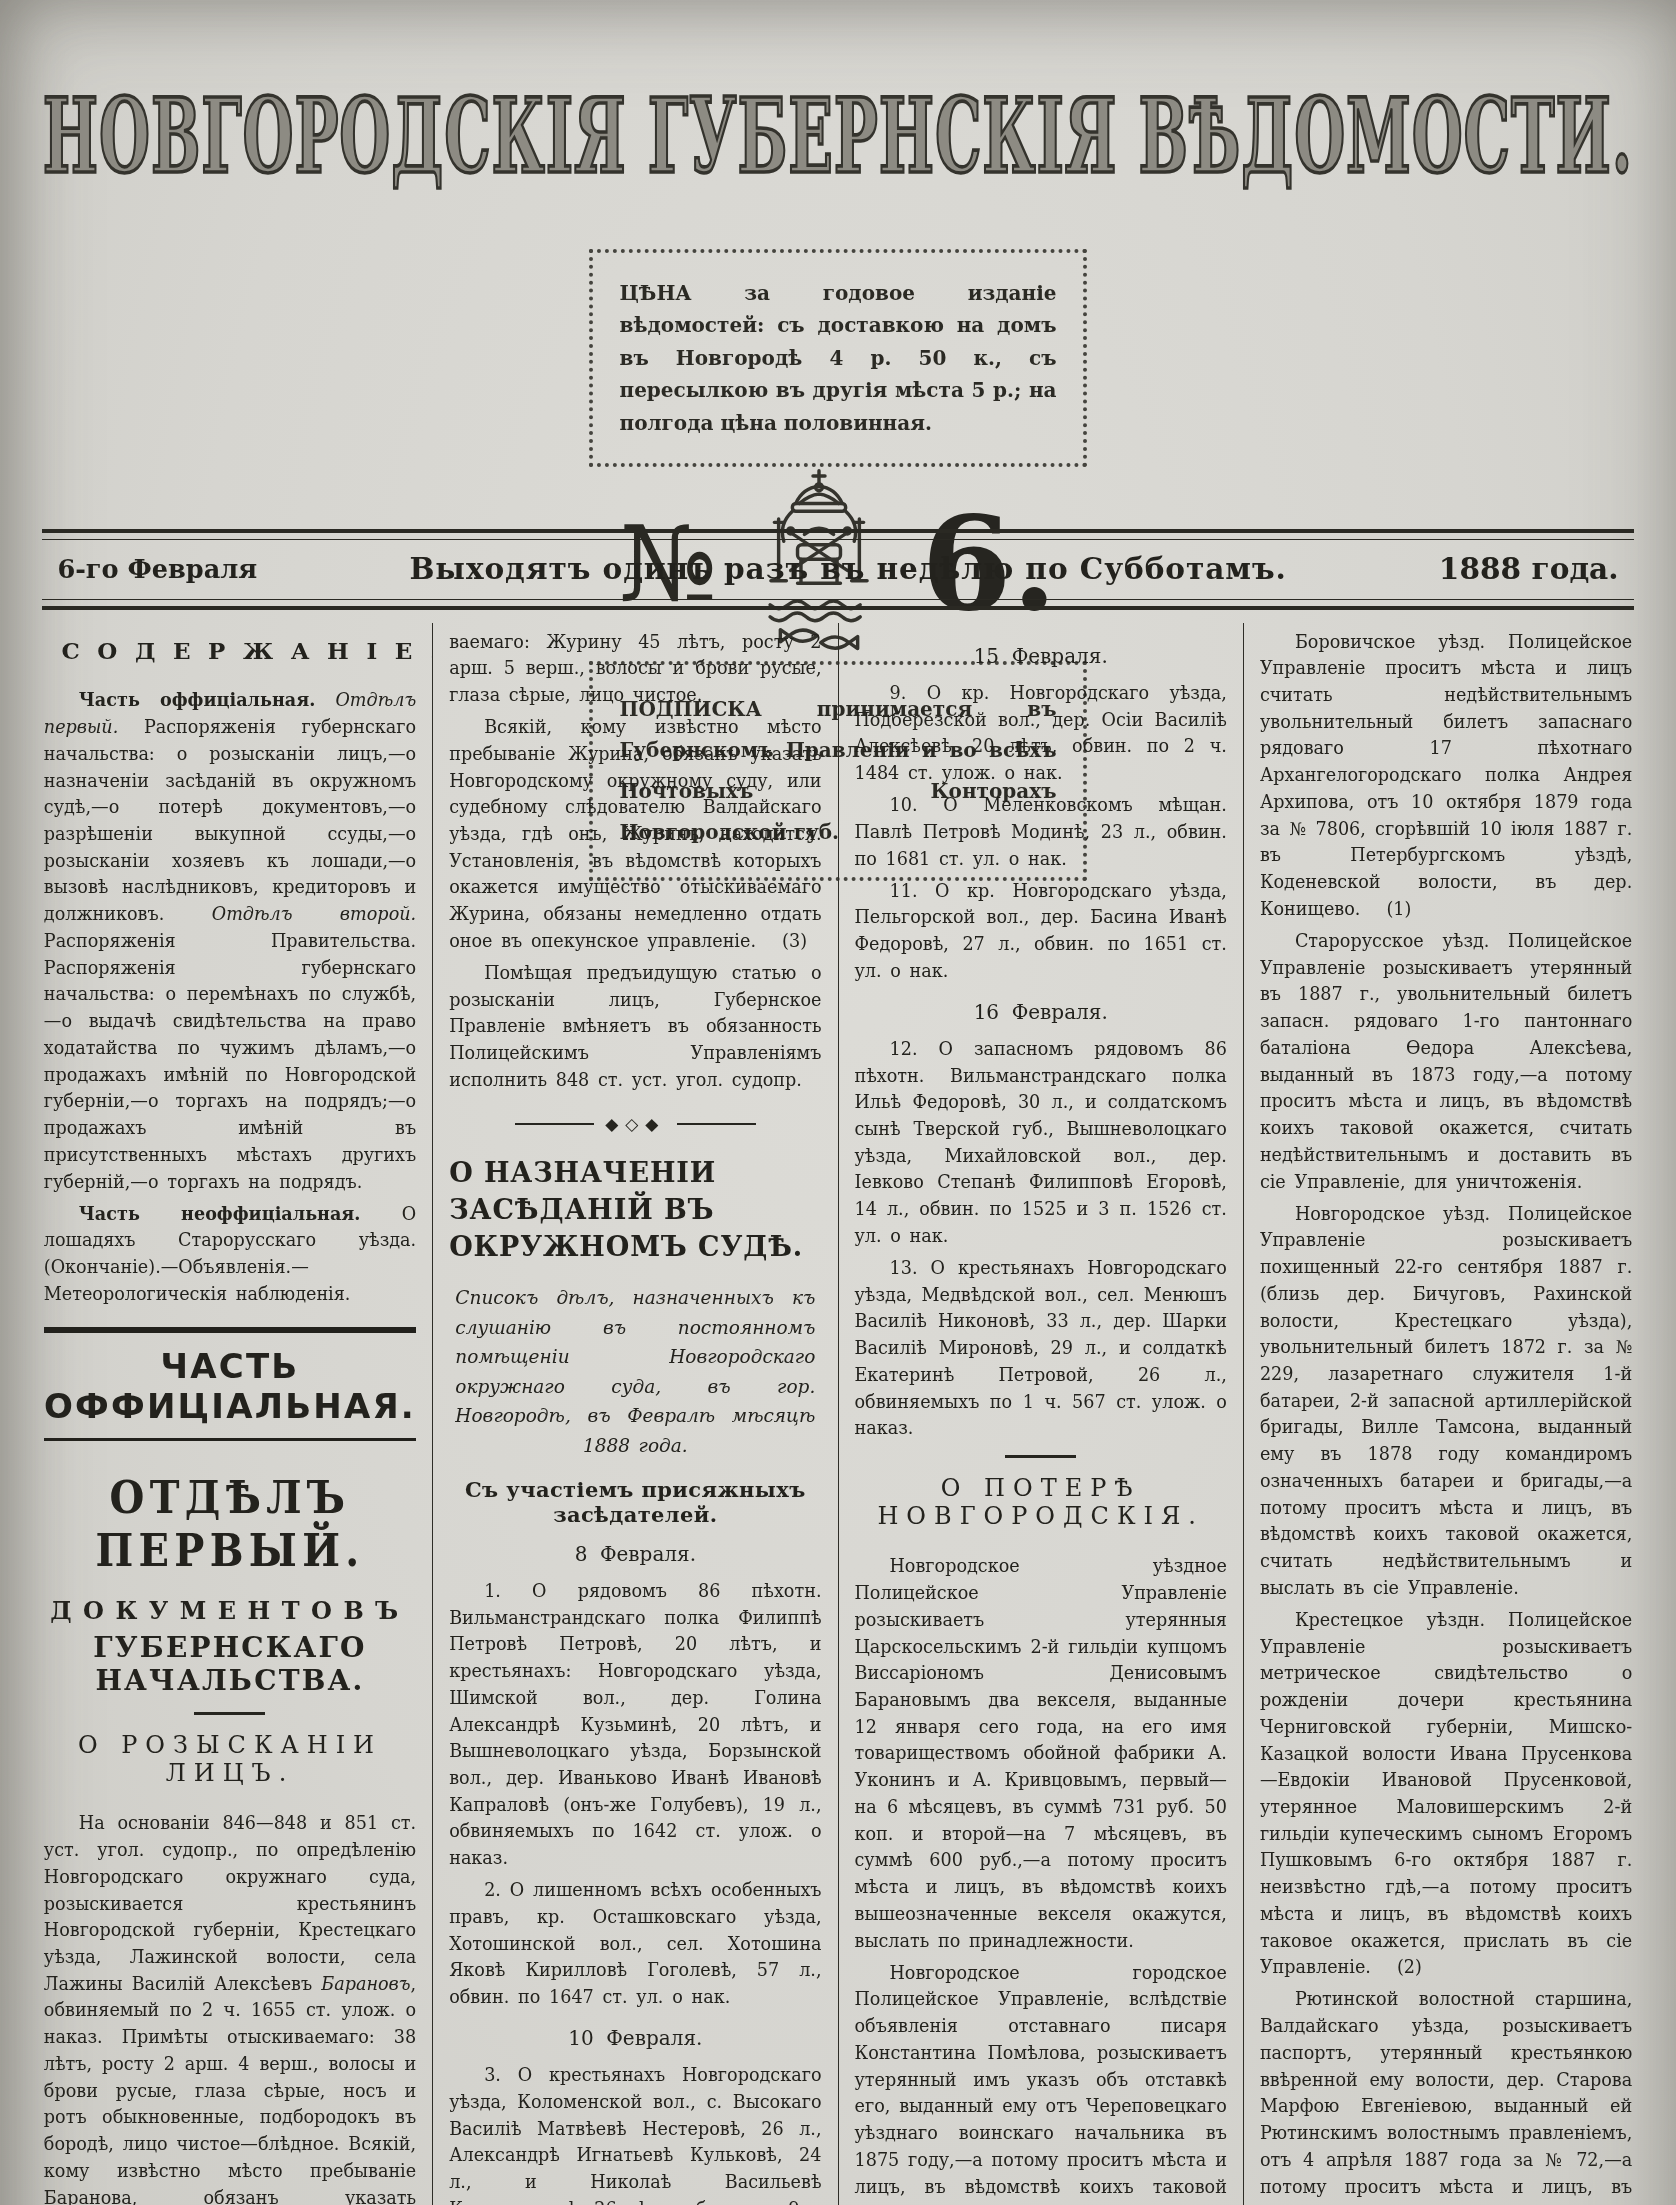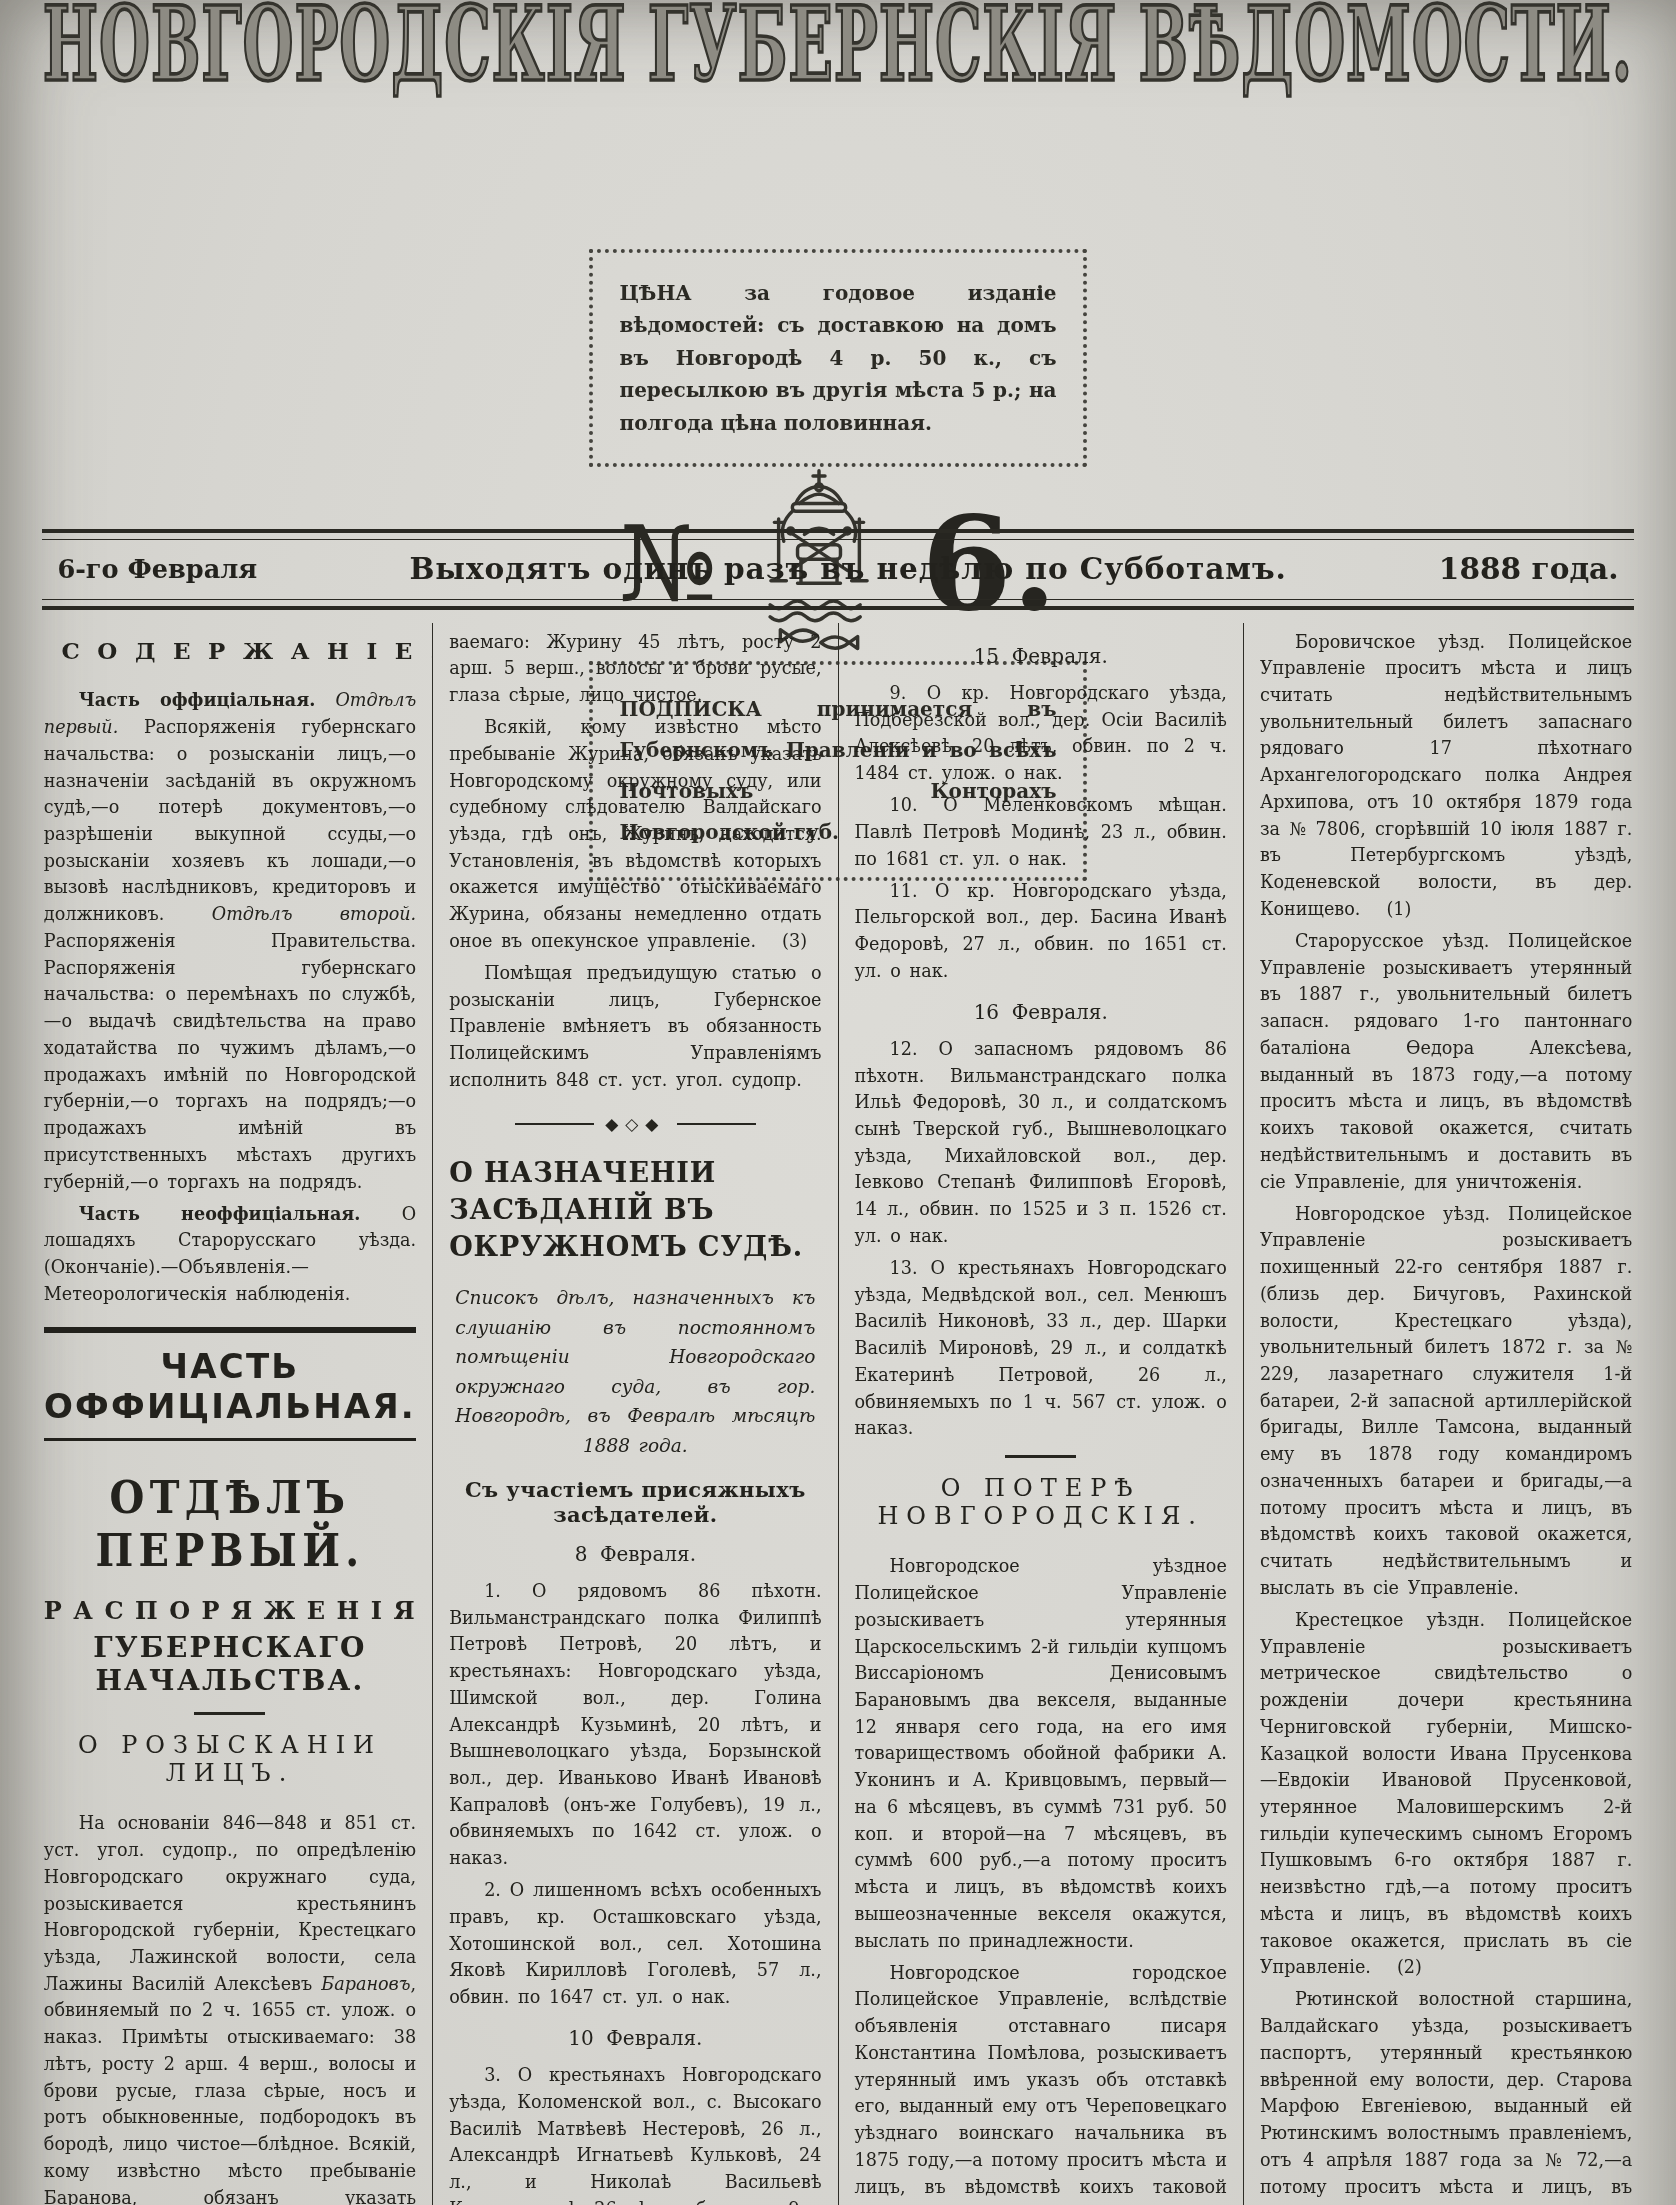--- a/index.html
+++ b/index.html
@@ -5,21 +5,21 @@
   html,body{margin:0;padding:0;background:#b9b8b2;}
   .page{
     width:1676px;height:2448px;box-sizing:border-box;position:relative;
     padding:49px 42px 31px;display:flex;flex-direction:column;
     font-family:"DejaVu Serif",serif;color:#23221d;
     background:radial-gradient(ellipse at 50% 35%, #dddcd7 0%, #d6d5d0 55%, #cbcac4 100%);
     box-shadow:inset 0 0 97px rgba(70,68,60,.38), inset 17.6px 0 53px rgba(70,68,60,.25);
     overflow:hidden;
   }
   
-  .masthead-wrap{height:176px;display:flex;justify-content:center;}
+  .masthead-wrap{height:176px;display:flex;align-items:center;justify-content:center;}
   .masthead{
     margin:0;font-family:"DejaVu Serif",serif;font-weight:700;font-size:63px;
     letter-spacing:0.9px;white-space:nowrap;line-height:1;
     transform:scale(.93,1.62);transform-origin:center;
     color:#8d8b83;-webkit-text-stroke:2.2px #34332d;
   }
   
   .header-row{display:flex;justify-content:space-between;align-items:center;margin-top:24px;height:265px;flex-direction:column;}
   .ornate-box{
     width:498px;box-sizing:border-box;border:4.9px dotted #45443e;
@@ -116,21 +116,21 @@
 
   <main class="columns">
     <div class="column">
         <div class="contents-heading">СОДЕРЖАНІЕ.</div>
         <p class="para"><span class="run-b ">Часть оффиціальная. </span><span class="run-i">Отдѣлъ первый. </span><span class="">Распоряженія губернскаго начальства: о розысканіи лицъ,—о назначеніи засѣданій въ окружномъ судѣ,—о потерѣ документовъ,—о разрѣшеніи выкупной ссуды,—о розысканіи хозяевъ къ лошади,—о вызовѣ наслѣдниковъ, кредиторовъ и должниковъ. </span><span class="run-i">Отдѣлъ второй. </span><span class="">Распоряженія Правительства. Распоряженія губернскаго начальства: о перемѣнахъ по службѣ,—о выдачѣ свидѣтельства на право ходатайства по чужимъ дѣламъ,—о продажахъ имѣній по Новгородской губерніи,—о торгахъ на подрядъ;—о продажахъ имѣній въ присутственныхъ мѣстахъ другихъ губерній,—о торгахъ на подрядъ.</span></p>
         <p class="para"><span class="run-b ">Часть неоффиціальная. </span><span class="">О лошадяхъ Старорусскаго уѣзда. (Окончаніе).—Объявленія.—Метеорологическія наблюденія.</span></p>
         <div class="rule-heavy"></div>
         <div class="official-heading">ЧАСТЬ ОФФИЦІАЛЬНАЯ.</div>
         <div class="rule-mid"></div>
         <div class="otdel-heading">ОТДѢЛЪ ПЕРВЫЙ.</div>
-        <div class="rasp-heading1">РАСПОРЯЖЕНІЯ</div>
+        <div class="rasp-heading1">ДОКУМЕНТОВЪ</div>
         <div class="rasp-heading2">ГУБЕРНСКАГО НАЧАЛЬСТВА.</div>
         <div class="divider-short"></div>
         <div class="subsection-heading">О РОЗЫСКАНІИ ЛИЦЪ.</div>
         <p class="para"><span class="">На основаніи 846—848 и 851 ст. уст. угол. судопр., по опредѣленію Новгородскаго окружнаго суда, розыскивается крестьянинъ Новгородской губерніи, Крестецкаго уѣзда, Лажинской волости, села Лажины Василій Алексѣевъ </span><span class="run-i">Барановъ</span><span class="">, обвиняемый по 2 ч. 1655 ст. улож. о наказ. Примѣты отыскиваемаго: 38 лѣтъ, росту 2 арш. 4 верш., волосы и брови русые, глаза сѣрые, носъ и ротъ обыкновенные, подбородокъ въ бородѣ, лицо чистое—блѣдное. Всякій, кому извѣстно мѣсто пребываніе Баранова, обязанъ указать Новгородскому окружному суду, или судебному слѣдователю 1 уч. Крестецкаго уѣзда, гдѣ онъ, Барановъ, находится. Установленія, въ вѣдомствѣ которыхъ окажется имущество отыскиваемаго Баранова, обязаны немедленно отдать оное въ опекунское управленіе.&nbsp;&nbsp;&nbsp;(1)</span></p>
       </div>
     <div class="column">
         <p class="para cont">ваемаго: Журину 45 лѣтъ, росту 2 арш. 5 верш., волосы и брови русые, глаза сѣрые, лицо чистое.</p>
         <p class="para">Всякій, кому извѣстно мѣсто пребываніе Журина, обязанъ указать Новгородскому окружному суду, или судебному слѣдователю Валдайскаго уѣзда, гдѣ онъ, Журинъ, находится. Установленія, въ вѣдомствѣ которыхъ окажется имущество отыскиваемаго Журина, обязаны немедленно отдать оное въ опекунское управленіе.&nbsp;&nbsp;&nbsp;(3)</p>
         <p class="para">Помѣщая предъидущую статью о розысканіи лицъ, Губернское Правленіе вмѣняетъ въ обязанность Полицейскимъ Управленіямъ исполнить 848 ст. уст. угол. судопр.</p>
         <div class="ornament">◆◇◆</div>

